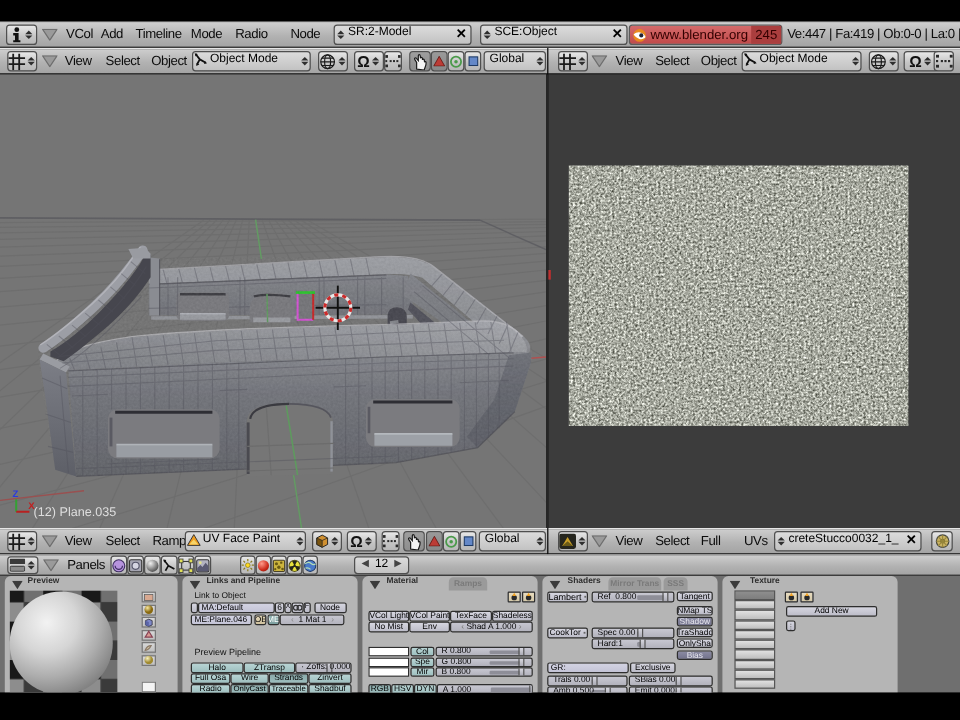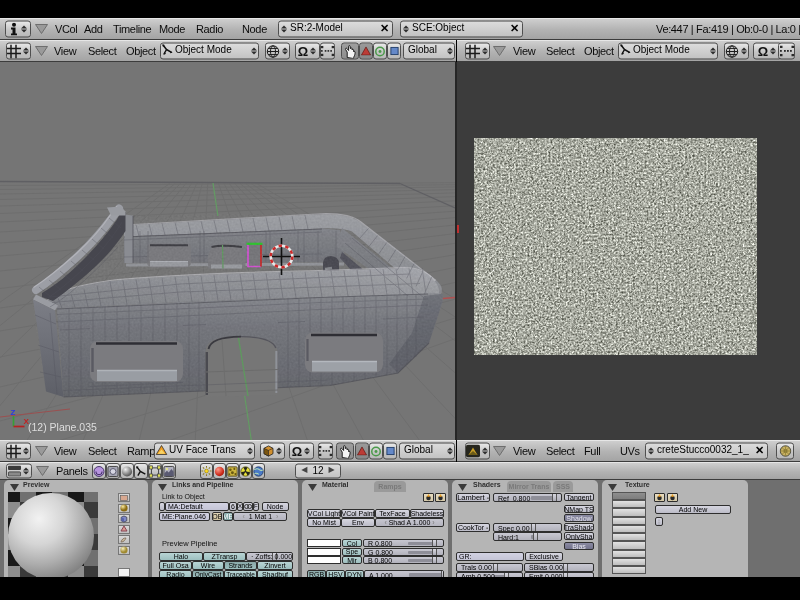--- a/index.html
+++ b/index.html
@@ -44,20 +44,29 @@
         <span style="flex:1;padding-left:2px;white-space:nowrap">SR:2-Model</span>
         <span class="xbtn">✕</span>
       </span>
       <span class="abs combo" style="left:400px;width:123px;height:17px;top:50%;transform:translateY(-50%)">
         <span class="spn">
           <i class="up"></i>
           <i class="dn"></i>
         </span>
         <span style="flex:1;padding-left:2px;white-space:nowrap">SCE:Object</span>
         <span class="xbtn">✕</span>
+      </span>
+      <span class="abs" style="left:524px;top:50%;transform:translateY(-50%);height:17px;border:1px solid #5a5a5a;border-radius:3px;background:linear-gradient(#d46a6a,#c04a4a);display:inline-flex;align-items:center;font-size:11px;color:#300;padding:0 0 0 2px">
+ <svg width="12" height="12" viewBox="0 0 12 12">
+          <circle cx="6" cy="6" r="5.3" fill="#e98a1e"></circle>
+          <path d="M1 5.2C3 3.4 5.5 3 7.6 3.9 9.4 4.7 10.6 6 11 7.4 9.8 9 7.6 9.6 5.8 8.9 3.6 8.1 2 6.6 1 5.2z" fill="#fff"></path>
+          <circle cx="7.4" cy="6" r="1.7" fill="#223"></circle>
+        </svg>
+ <span style="margin:0 3px;white-space:nowrap">www.blender.org</span>
+        <span style="background:#aa3e3e;padding:0 3px;height:15px;display:inline-flex;align-items:center">245</span>
       </span>
       <span class="abs mt" style="left:656px;font-size:11px">Ve:447 | Fa:419 | Ob:0-0 | La:0 | M</span>
     </div>
 <div class="hdr" style="left:0;top:40px;width:456px;height:22px">
       <span class="abs ibtn" style="left:6px;width:25px;height:17px;top:50%;transform:translateY(-50%);">
         <svg width="14" height="14" viewBox="0 0 14 14">
           <g stroke="#1a1a1a" stroke-width="1.5">
             <path d="M4 0v14M9 0v14M0 4h14M0 9h14"></path>
           </g>
         </svg>
@@ -532,21 +541,21 @@
           <path d="M.5.5h12L6.5 9.5z" fill="#9a9a9a" stroke="#6e6e6e"></path>
         </svg></span>
       <span class="abs mt" style="left:54px;font-size:11px">View</span>
       <span class="abs mt" style="left:88px;font-size:11px">Select</span>
       <span class="abs mt" style="left:127px;font-size:11px">Ramps</span>
       <span class="abs combo" style="left:154px;width:101px;height:17px;top:50%;transform:translateY(-50%)">
         <svg width="13" height="13" viewBox="0 0 13 13">
           <path d="M1.2 11L6.5 2l5.3 9z" fill="#ef9d1e" stroke="#333" stroke-width=".8"></path>
           <path d="M2.8 10.2L6.5 6l3.7 4.2z" fill="#f7d468"></path>
         </svg>
-        <span style="flex:1;padding-left:1px;white-space:nowrap">UV Face Trans</span>
+        <span style="flex:1;padding-left:1px;white-space:nowrap">UV Face Paint</span>
         <span class="spn">
           <i class="up"></i>
           <i class="dn"></i>
         </span>
       </span>
       <span class="abs ibtn" style="left:260px;width:25px;height:17px;top:50%;transform:translateY(-50%);">
         <svg width="13" height="13" viewBox="0 0 13 13">
           <path d="M2 3.8L6.5 1.4 11 3.8v5.4L6.5 11.6 2 9.2z" fill="#d09030" stroke="#222" stroke-width=".8"></path>
           <path d="M2 3.8l4.5 2.1v5.7L2 9.2zM11 3.8L6.5 5.9" fill="#7a5510" stroke="#222" stroke-width=".6"></path>
         </svg>

